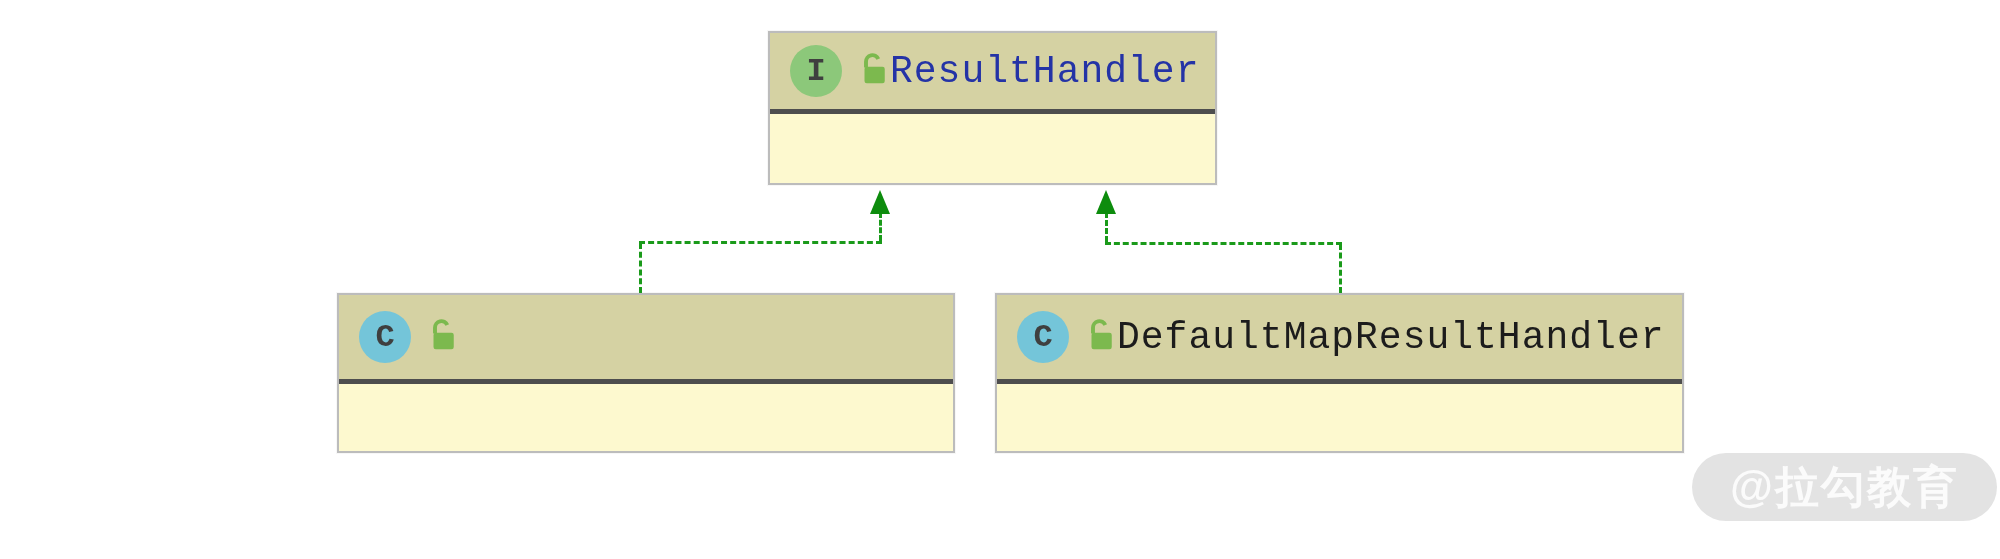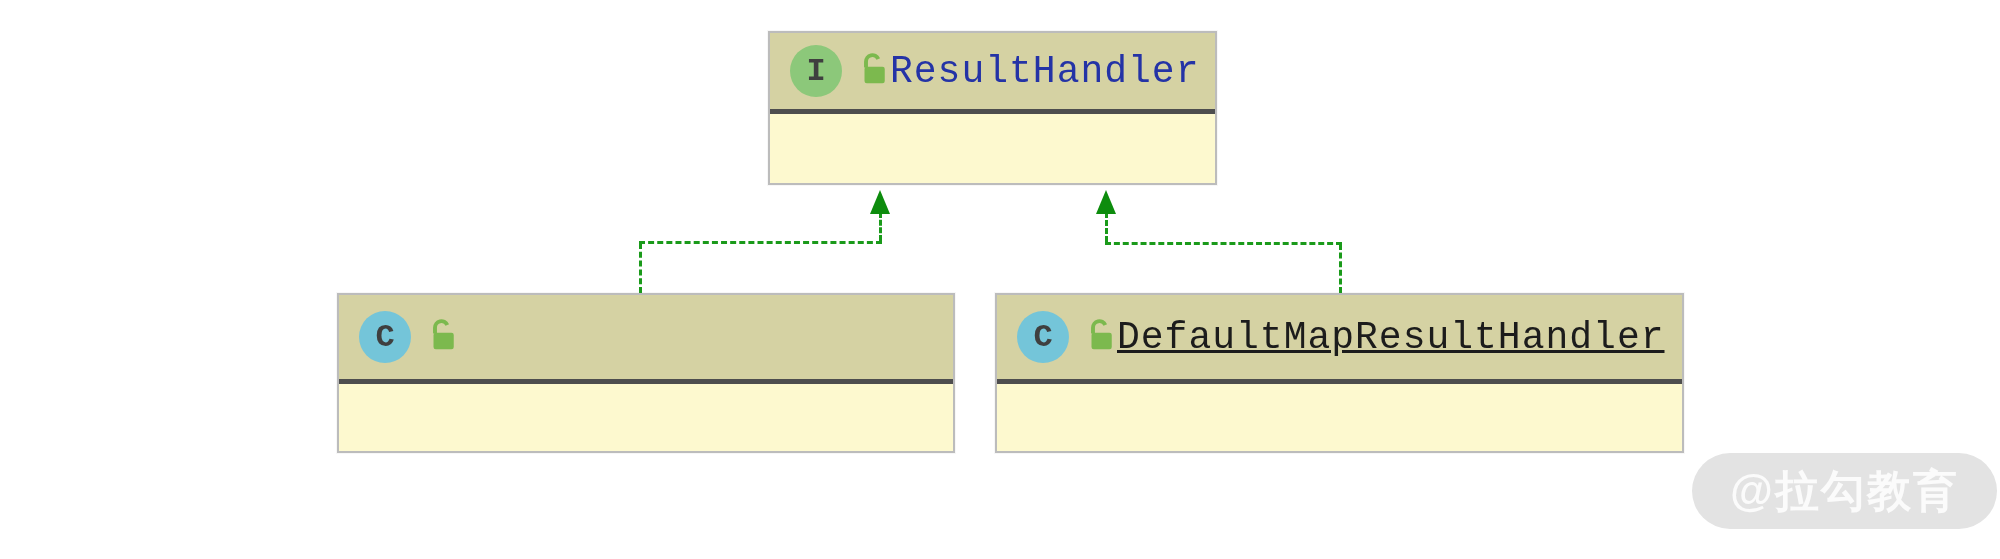--- a/index.html
+++ b/index.html
@@ -18,21 +18,21 @@
     box-sizing:border-box; display:flex; align-items:center;
     background:#d5d2a3; border-bottom:5px solid #4e4e4e;
     padding:0 18px 0 20px;
   }
   .uml-title {
     flex:1; text-align:right;
     font-family:"Liberation Mono", monospace;
     font-size:38px; letter-spacing:1px; white-space:nowrap;
   }
   .title-blue { color:#2433a6; }
-  .title-dark { color:#1c1c1c;text-decoration:underline; }
+  .title-dark { color:#1c1c1c; }
 
   #node-interface { left:768px; top:31px;  width:449px; height:154px; }
   #node-interface .uml-header { height:81px; }
   #node-class-left  { left:337px; top:293px; width:618px; height:160px; }
   #node-class-right { left:995px; top:293px; width:689px; height:160px; }
   #node-class-left .uml-header, #node-class-right .uml-header { height:89px; }
 
   .badge {
     width:52px; height:52px; border-radius:50%;
     display:flex; align-items:center; justify-content:center;
@@ -60,21 +60,21 @@
   #edge-left-arrow { left:870px; top:190px; }
 
   
   #edge-right-v1 { left:1339px; top:244px; height:49px; }
   #edge-right-h1 { left:1105px; top:242px; width:237px; }
   #edge-right-v2 { left:1105px; top:212px; height:30px; }
   #edge-right-arrow { left:1096px; top:190px; }
 
   
   .watermark {
-    position:absolute; left:1692px; top:453px; width:305px; height:76px;
+    position:absolute; left:1692px; top:453px; width:305px; height:68px;
     background:#e3e3e3; border-radius:40px;
     display:flex; align-items:center; justify-content:center;
     color:#fbfbfb; font-size:44px; font-weight:bold; letter-spacing:2px;
     font-family:"Liberation Sans", sans-serif;
   }
 </style>
 </head>
 <body>
 
 <div class="canvas">

